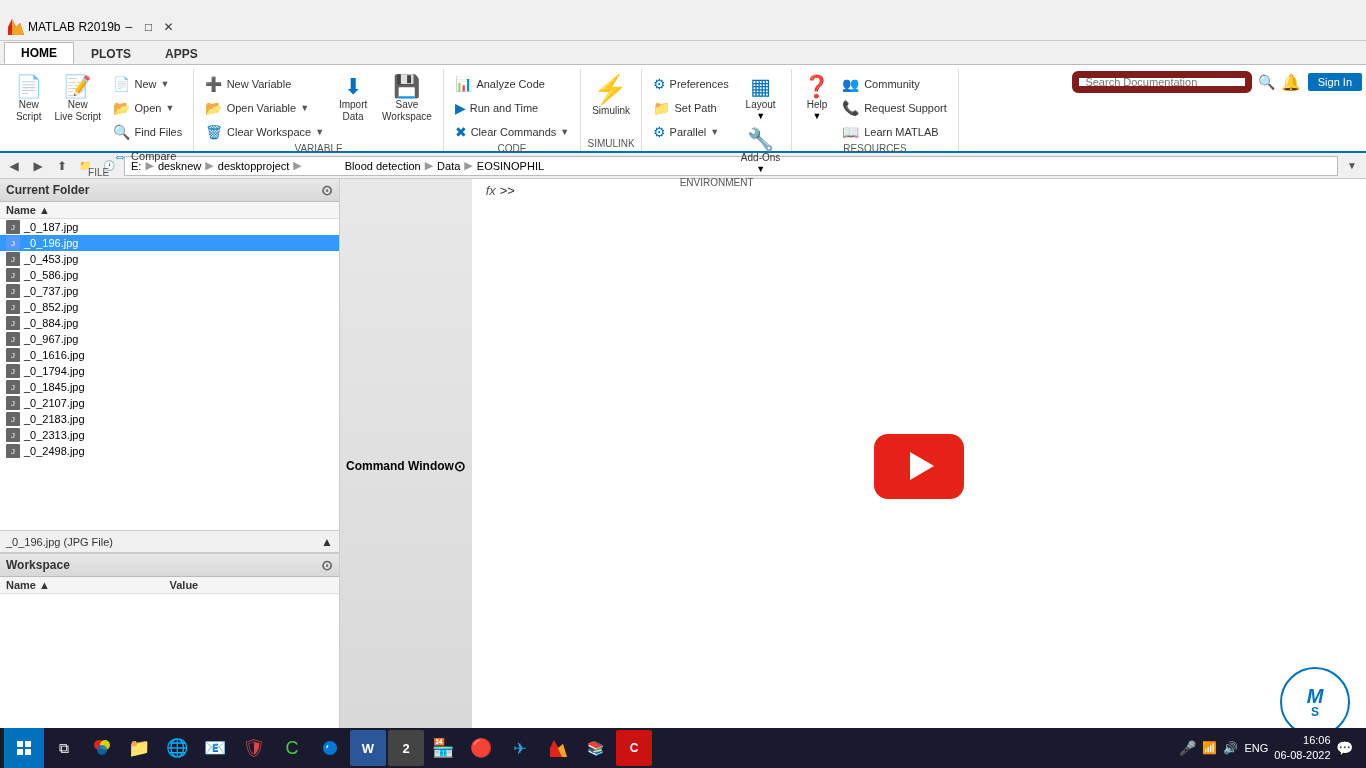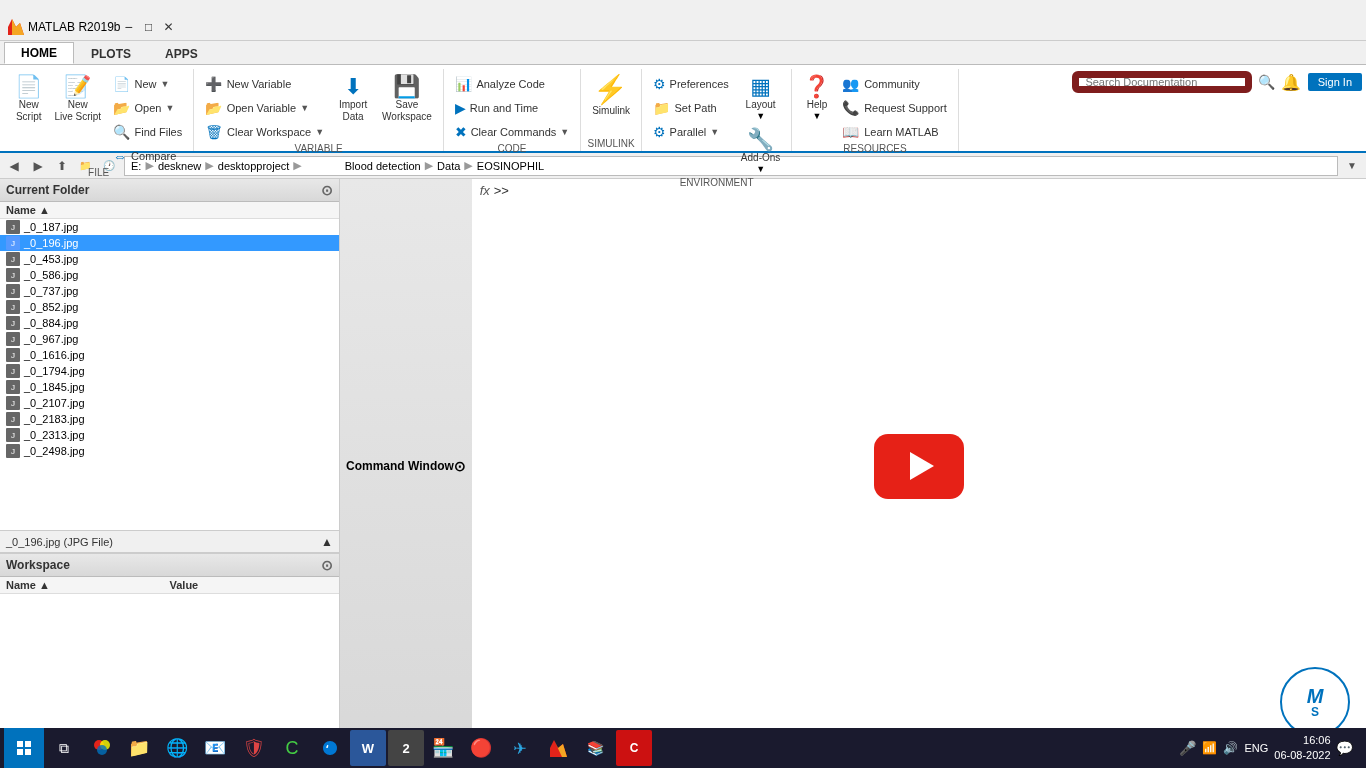--- a/index.html
+++ b/index.html
@@ -273,20 +273,21 @@
       position: relative;
       display: flex;
       flex-direction: column;
     }
     .cmd-prompt {
       display: flex;
       align-items: center;
       gap: 4px;
       font-size: 13px;
       color: #333;
+      margin-left: 6px;
     }
     .cmd-fx { color: #555; font-style: italic; font-size: 13px; }
     .cmd-arrows { color: #333; font-size: 13px; }
 
     
     #youtube-overlay {
       position: absolute;
       top: 50%;
       left: 50%;
       transform: translate(-50%, -50%);

